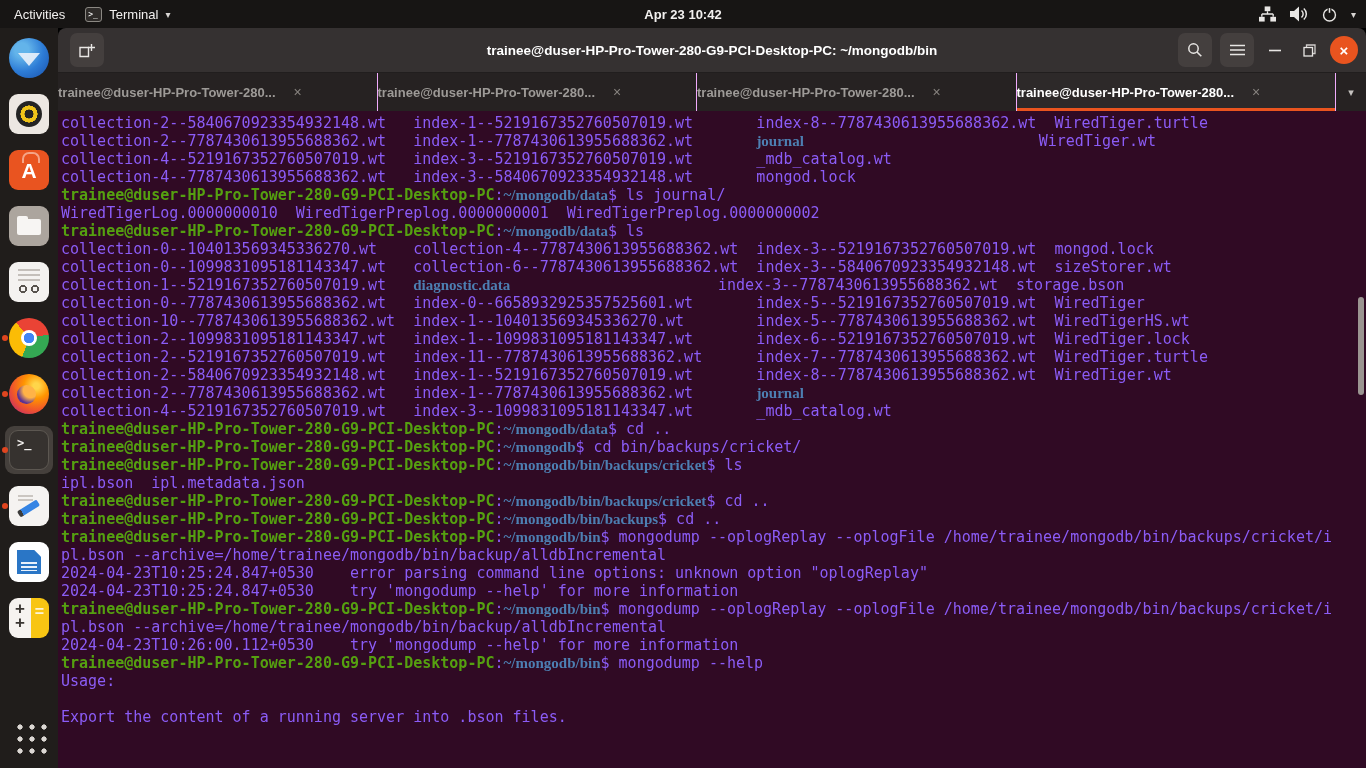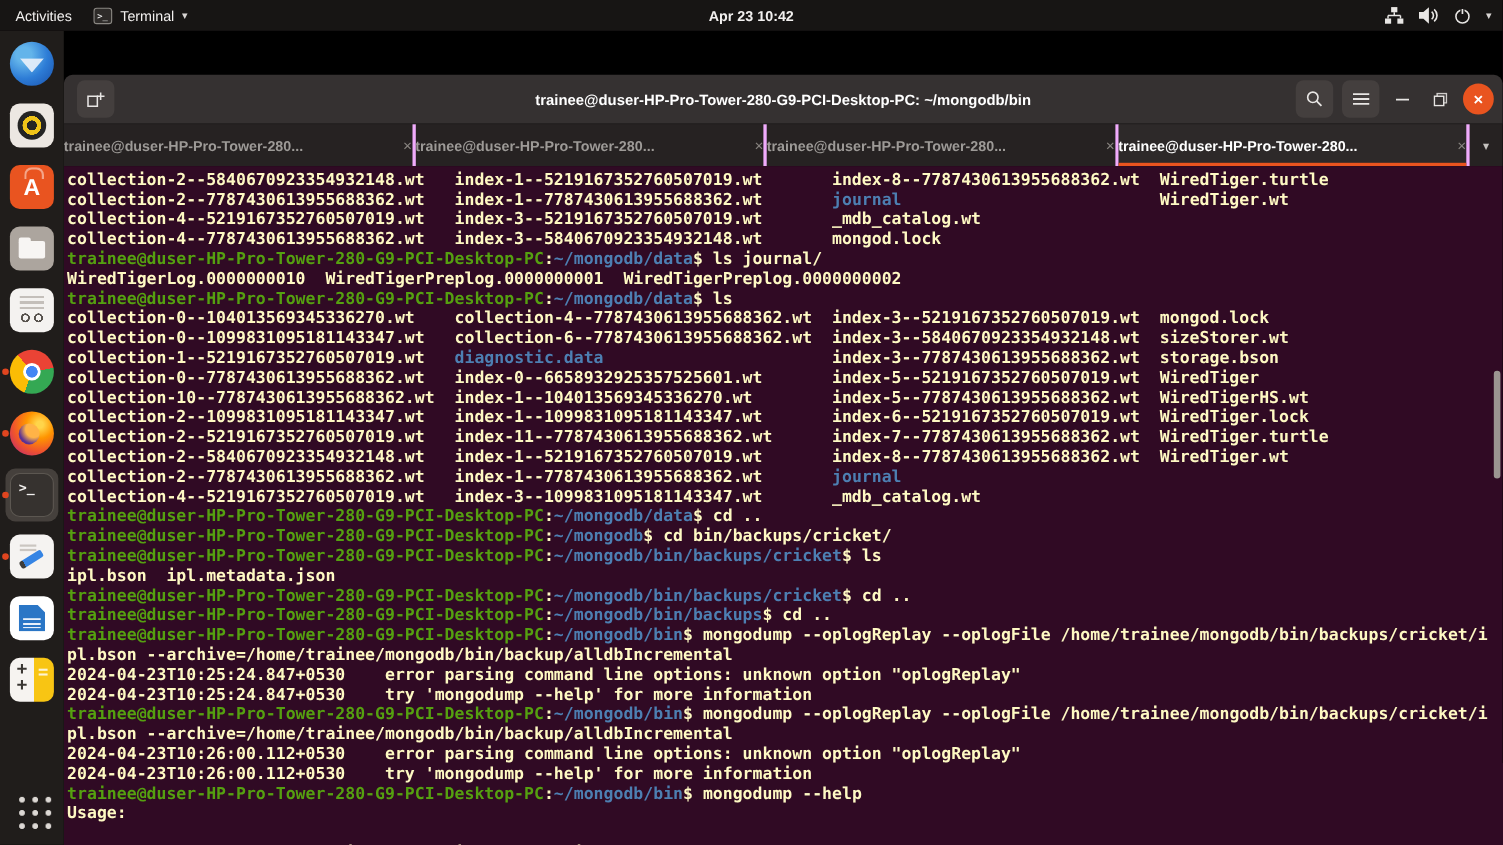--- a/index.html
+++ b/index.html
@@ -50,45 +50,45 @@
   .icon-writer { background:#ffffff; }
   .icon-writer::after { content:""; position:absolute; left:8px; top:8px; width:24px; height:24px; background:#2a76c6; clip-path:polygon(0 0,72% 0,100% 28%,100% 100%,0 100%); }
   .icon-writer::before { content:""; position:absolute; left:12px; top:20px; width:16px; height:9px; background:repeating-linear-gradient(#e8f1fb 0 2px, transparent 2px 4px); z-index:1; }
   .icon-calculator { background:linear-gradient(90deg,#f6f3f0 0 55%, #f8c513 55%); }
   .icon-calculator::before { content:"+"; position:absolute; left:6px; top:1px; color:#3a3632; font-size:17px; font-weight:bold; text-shadow:0 14px 0 #3a3632; }
   .icon-calculator::after { content:"="; position:absolute; right:5px; top:5px; color:#fdf4d4; font-size:16px; font-weight:bold; }
   .icon-appgrid { background:transparent; border-radius:0; }
   .icon-appgrid::after { content:""; position:absolute; left:5px; top:5px; width:33px; height:33px; background:radial-gradient(circle, #dcd8d4 2.4px, transparent 2.8px); background-size:12px 12px; }
 
   
-  #window { position:absolute; left:58px; top:28px; width:1308px; height:528px;margin-top:40px; }
+  #window { position:absolute; left:58px; top:28px; width:1308px; height:528px; }
   #headerbar { position:relative; height:44px; background:#353131; border-radius:8px 8px 0 0; display:flex; align-items:center; }
   .hbtn { width:34px; height:34px; border-radius:7px; background:#443f3e; display:flex; align-items:center; justify-content:center; }
   #newtab-btn { margin-left:12px; }
   #win-title { position:absolute; left:0; right:0; text-align:center; color:#ffffff; font-size:13.5px; font-weight:bold; pointer-events:none; }
   #header-right { position:absolute; right:8px; display:flex; align-items:center; gap:8px; }
   .winctl { width:26px; height:26px; display:flex; align-items:center; justify-content:center; }
   #close-btn { width:28px; height:28px; border-radius:50%; background:#e9541f; color:#fff; font-size:15px; display:flex; align-items:center; justify-content:center; font-weight:bold; }
 
   
   #tabbar { height:39px; background:#262222; display:flex; border-top:1px solid #211e1e; }
-  .tab { position:relative; flex:1 1 0; display:flex; align-items:center; justify-content:space-between; gap:2px; border-right:3px solid #f0abfc; min-width:0; }
+  .tab { position:relative; flex:1 1 0; display:flex; align-items:center; justify-content:flex-start; gap:18px; border-right:1px solid #f0abfc; min-width:0; }
   .tab-label { font-size:13px; font-weight:600; color:#9d9a97; white-space:nowrap; overflow:hidden; }
   .tab.active { background:#2d2929; }
   .tab.active .tab-label { color:#ffffff; }
   .tab-close { color:#87837f; font-size:14px; }
   .tab.active::after { content:""; position:absolute; left:0; right:0; bottom:0; height:3px; background:#e9541f; }
   #tab-chevron { width:30px; display:flex; align-items:center; justify-content:center; color:#c5c2bf; font-size:11px; }
 
   
   #terminal { position:relative; height:657px; background:#300a24; overflow:hidden; padding:3px 0 0 3px; }
   .tl { white-space:pre; font-family:"DejaVu Sans Mono",monospace; font-size:15px; line-height:18px; height:18px; color:#f7f5f4; }
-  .c-fg { color:#fef9c3;font-weight:bold; }
+  .c-fg { color:#8b5cf6; }
   .c-green { color:#55a010; font-weight:bold;text-align:right; }
-  .c-blue { color:#4d7fb2; font-weight:bold; }
+  .c-blue { color:#4d7fb2; font-weight:bold;font-family:Liberation Serif, serif; }
   #term-scrollbar { position:absolute; right:2px; top:186px; width:6px; height:98px; border-radius:3px; background:#9b9591; }
 
   svg { display:block; }
 </style>
 </head>
 <body>
 
 <div id="topbar">
   <div class="left">
     <span class="activities">Activities</span>
@@ -250,21 +250,20 @@
         <div class="tl"><span class="c-green">trainee@duser-HP-Pro-Tower-280-G9-PCI-Desktop-PC</span><span class="c-fg">:</span><span class="c-blue">~/mongodb/bin/backups/cricket</span><span class="c-fg">$ ls</span></div>
         <div class="tl"><span class="c-fg">ipl.bson  ipl.metadata.json</span></div>
         <div class="tl"><span class="c-green">trainee@duser-HP-Pro-Tower-280-G9-PCI-Desktop-PC</span><span class="c-fg">:</span><span class="c-blue">~/mongodb/bin/backups/cricket</span><span class="c-fg">$ cd ..</span></div>
         <div class="tl"><span class="c-green">trainee@duser-HP-Pro-Tower-280-G9-PCI-Desktop-PC</span><span class="c-fg">:</span><span class="c-blue">~/mongodb/bin/backups</span><span class="c-fg">$ cd ..</span></div>
         <div class="tl"><span class="c-green">trainee@duser-HP-Pro-Tower-280-G9-PCI-Desktop-PC</span><span class="c-fg">:</span><span class="c-blue">~/mongodb/bin</span><span class="c-fg">$ mongodump --oplogReplay --oplogFile /home/trainee/mongodb/bin/backups/cricket/i</span></div>
         <div class="tl"><span class="c-fg">pl.bson --archive=/home/trainee/mongodb/bin/backup/alldbIncremental</span></div>
         <div class="tl"><span class="c-fg">2024-04-23T10:25:24.847+0530    error parsing command line options: unknown option "oplogReplay"</span></div>
         <div class="tl"><span class="c-fg">2024-04-23T10:25:24.847+0530    try 'mongodump --help' for more information</span></div>
         <div class="tl"><span class="c-green">trainee@duser-HP-Pro-Tower-280-G9-PCI-Desktop-PC</span><span class="c-fg">:</span><span class="c-blue">~/mongodb/bin</span><span class="c-fg">$ mongodump --oplogReplay --oplogFile /home/trainee/mongodb/bin/backups/cricket/i</span></div>
         <div class="tl"><span class="c-fg">pl.bson --archive=/home/trainee/mongodb/bin/backup/alldbIncremental</span></div>
-        <div class="tl"><span class="c-fg">2024-04-23T10:26:00.112+0530    error parsing command line options: unknown option "oplogReplay"</span></div>
         <div class="tl"><span class="c-fg">2024-04-23T10:26:00.112+0530    try 'mongodump --help' for more information</span></div>
         <div class="tl"><span class="c-green">trainee@duser-HP-Pro-Tower-280-G9-PCI-Desktop-PC</span><span class="c-fg">:</span><span class="c-blue">~/mongodb/bin</span><span class="c-fg">$ mongodump --help</span></div>
         <div class="tl"><span class="c-fg">Usage:</span></div>
         <div class="tl"><span class="c-fg"></span></div>
         <div class="tl"><span class="c-fg">Export the content of a running server into .bson files.</span></div>
       </div>
     <div id="term-scrollbar"></div>
   </div>
 </div>
 

